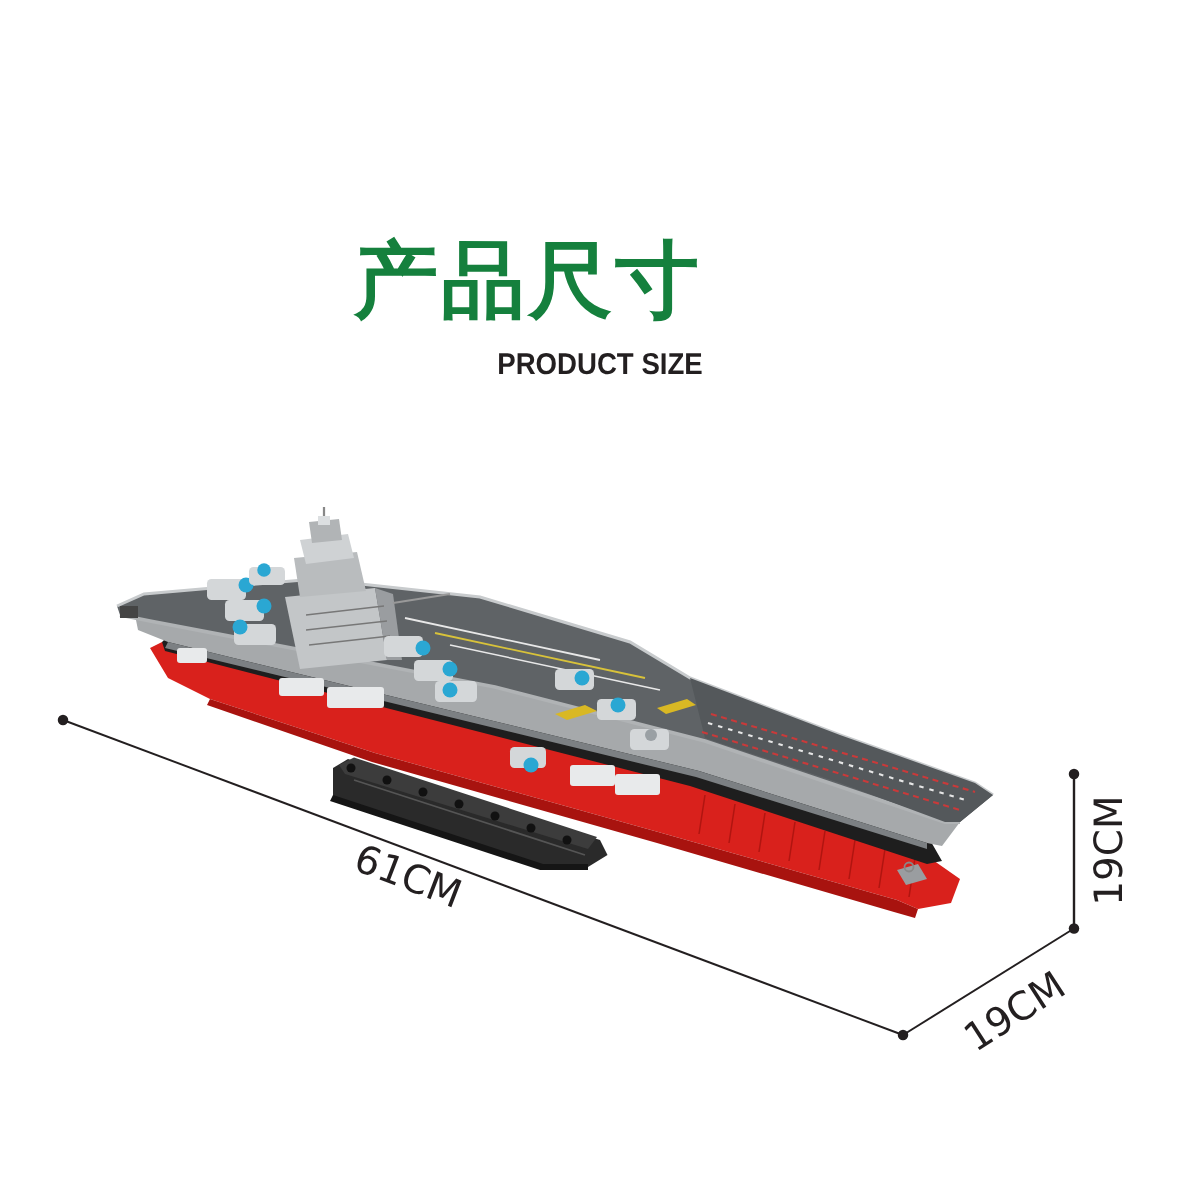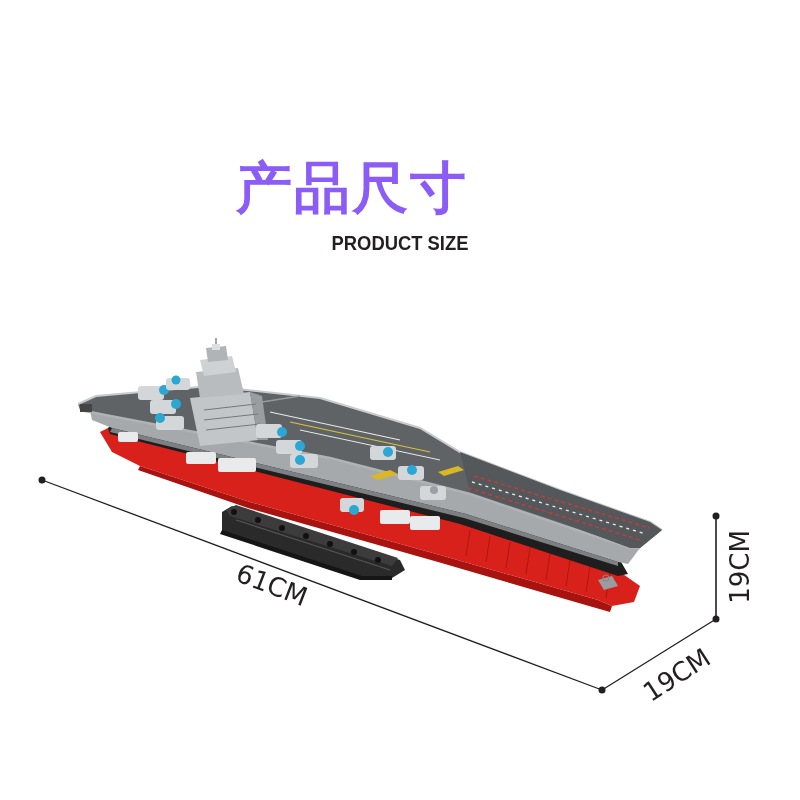--- a/index.html
+++ b/index.html
@@ -16,21 +16,21 @@
     }
     .title-cn {
       position: absolute;
       left: 0;
       width: 704px;
       top: 160px;
       text-align: center;
       font-family: "DejaVu Sans", sans-serif;
       font-size: 56px;
       font-weight: bold;
-      color: #8b5cf6;
+      color: #15803d;
       letter-spacing: 2px;
       line-height: 1;
     }
     .title-en {
       position: absolute;
       left: 0;
       width: 800px;
       top: 232px;
       text-align: center;
       font-family: "Liberation Sans", sans-serif;

